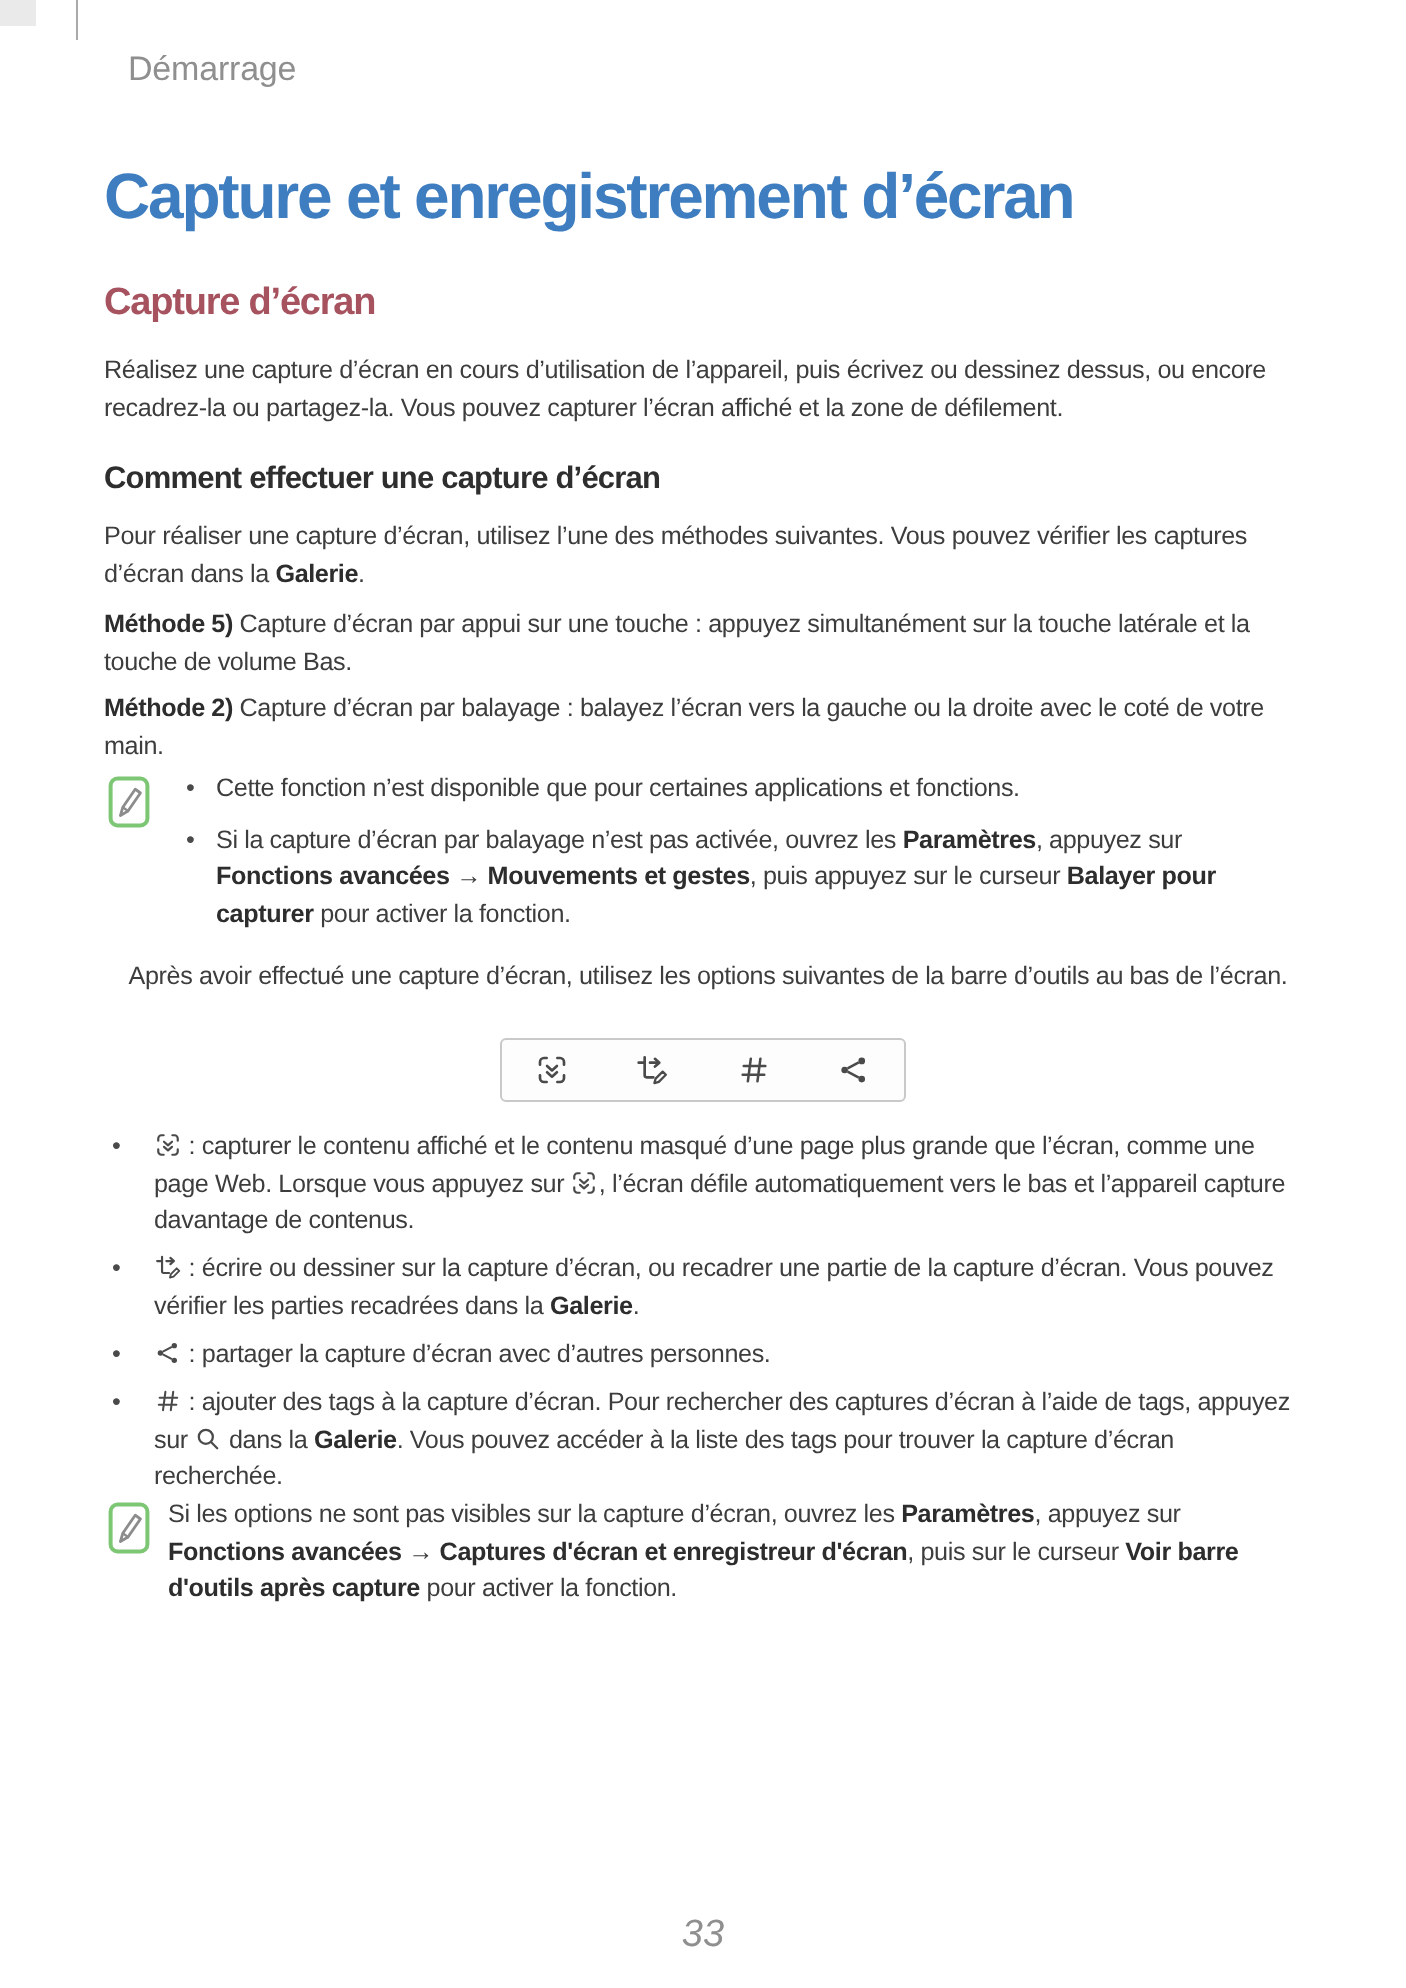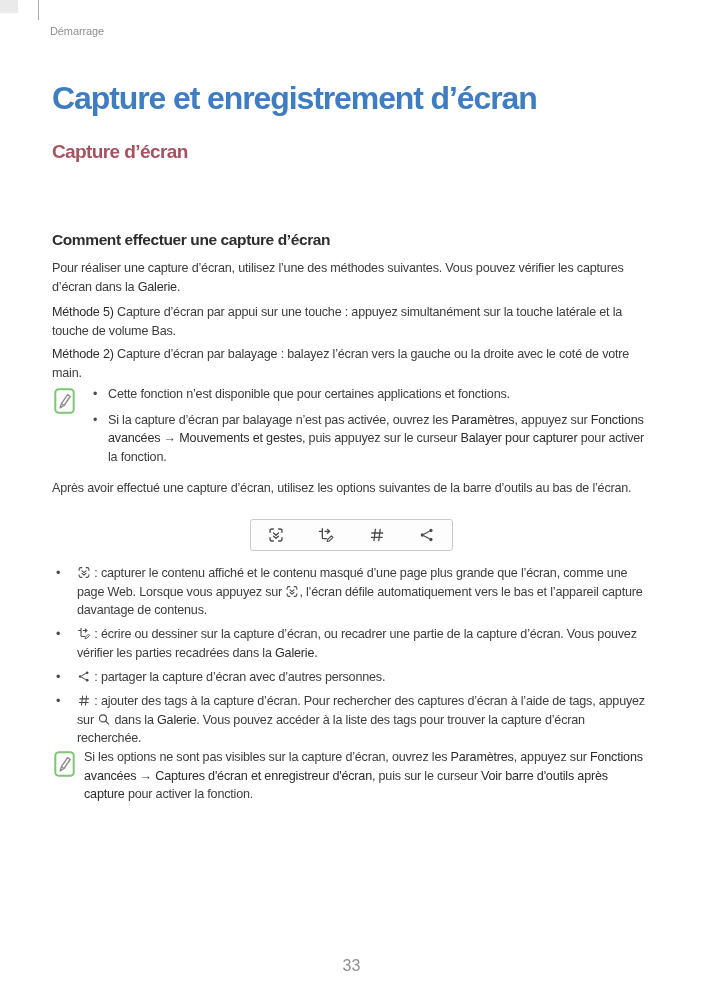--- a/index.html
+++ b/index.html
@@ -2,33 +2,33 @@
 <html><head>
 <meta charset="utf-8">
 <style>
   html,body{margin:0;padding:0;background:#ffffff;}
   .page{position:relative;width:703px;height:994px;background:#fff;overflow:hidden;
         font-family:"Liberation Sans",sans-serif;color:#3d3d3d;}
   .abs{position:absolute;margin:0;}
   
   .corner-box{left:0;top:0;width:18px;height:13px;background:#eaeaea;}
   .header-rule{left:38px;top:0;width:1px;height:20px;background:#a9a9a9;}
-  .breadcrumb{left:50px;top:25px;font-size:11px;color:#8f8f8f;letter-spacing:-0.1px;}
+  .breadcrumb{left:64px;top:25px;font-size:17px;color:#8f8f8f;letter-spacing:-0.1px;}
   
   .title{left:52px;top:80px;font-size:32px;font-weight:700;color:#3e7dbf;letter-spacing:-1.1px;}
   .section-heading{left:52px;top:141px;font-size:19px;font-weight:700;color:#a6525f;letter-spacing:-0.6px;}
   .sub-heading{left:52px;top:231px;font-size:15.5px;font-weight:700;color:#2e2e2e;letter-spacing:-0.4px;}
   
   .body-text{font-size:12.6px;line-height:18.6px;letter-spacing:-0.2px;color:#3d3d3d;}
-  .body-text b{font-weight:400;color:#2d2d2d;}
+  .body-text b{font-weight:700;color:#2d2d2d;}
   .p-intro{left:52px;top:176px;width:604px;}
   .p-methods{left:52px;top:259px;width:604px;}
   .p-m1{left:52px;top:303px;width:604px;}
   .p-m2{left:52px;top:345px;width:604px;}
-  .p-after{left:52px;top:479px;width:604px;}
+  .p-after{left:52px;top:479px;width:604px;text-align:center;}
   
   .note-icon{width:21px;height:26px;}
   .note-icon svg{display:block;width:100%;height:100%;}
   .n1{left:54px;top:388px;}
   .n2{left:54px;top:751px;}
   .note-list{left:92px;top:385px;width:556px;list-style:none;padding:0;}
   .note-list li{position:relative;padding-left:16px;margin-bottom:7px;}
   .note-list li::before{content:"\2022";position:absolute;left:1px;top:0;color:#4a4a4a;}
   .note2-text{left:84px;top:748px;width:566px;}
   
@@ -36,32 +36,33 @@
            background:#fdfdfd;display:flex;align-items:center;justify-content:space-around;}
   .tb-icon{width:16px;height:16px;display:inline-flex;}
   .tb-icon svg{width:100%;height:100%;}
   
   .main-list{left:56px;top:564px;width:596px;list-style:none;padding:0;}
   .main-list li{position:relative;padding-left:21px;margin-bottom:5.5px;}
   .main-list li::before{content:"\2022";position:absolute;left:0;top:0;color:#4a4a4a;}
   
   .inline-icon{display:inline-block;width:14px;height:13px;vertical-align:-2px;}
   .inline-icon svg{display:block;width:100%;height:100%;}
-  .page-number{left:0;top:957px;width:703px;text-align:center;font-size:16px;color:#8f8f8f;}
+  .page-number{left:0;top:957px;width:703px;text-align:center;font-size:19px;color:#8f8f8f;font-style:italic;}
 </style>
 </head>
 <body>
 
 <div class="page">
   <div class="abs corner-box"></div>
   <div class="abs header-rule"></div>
   <div class="abs breadcrumb">Démarrage</div>
 
   <h1 class="abs title">Capture et enregistrement d’écran</h1>
   <h2 class="abs section-heading">Capture d’écran</h2>
+  <p class="abs body-text p-intro">Réalisez une capture d’écran en cours d’utilisation de l’appareil, puis écrivez ou dessinez dessus, ou encore recadrez-la ou partagez-la. Vous pouvez capturer l’écran affiché et la zone de défilement.</p>
 
   <h3 class="abs sub-heading">Comment effectuer une capture d’écran</h3>
   <p class="abs body-text p-methods">Pour réaliser une capture d’écran, utilisez l’une des méthodes suivantes. Vous pouvez vérifier les captures d’écran dans la <b>Galerie</b>.</p>
   <p class="abs body-text p-m1"><b>Méthode 5)</b> Capture d’écran par appui sur une touche : appuyez simultanément sur la touche latérale et la touche de volume Bas.</p>
   <p class="abs body-text p-m2"><b>Méthode 2)</b> Capture d’écran par balayage : balayez l’écran vers la gauche ou la droite avec le coté de votre main.</p>
 
   <div class="abs note-icon n1">
       <svg viewBox="0 0 21 26">
         <rect x="1.3" y="1.3" width="18.4" height="23.4" rx="3.5" fill="none" stroke="#7cc674" stroke-width="2"></rect>
         <path fill="none" stroke="#8c8c8c" stroke-width="1.4" stroke-linejoin="round" d="M6.2 19.8l1.2-4.2 6.2-9 2.6 1.9-6.2 9z"></path>

